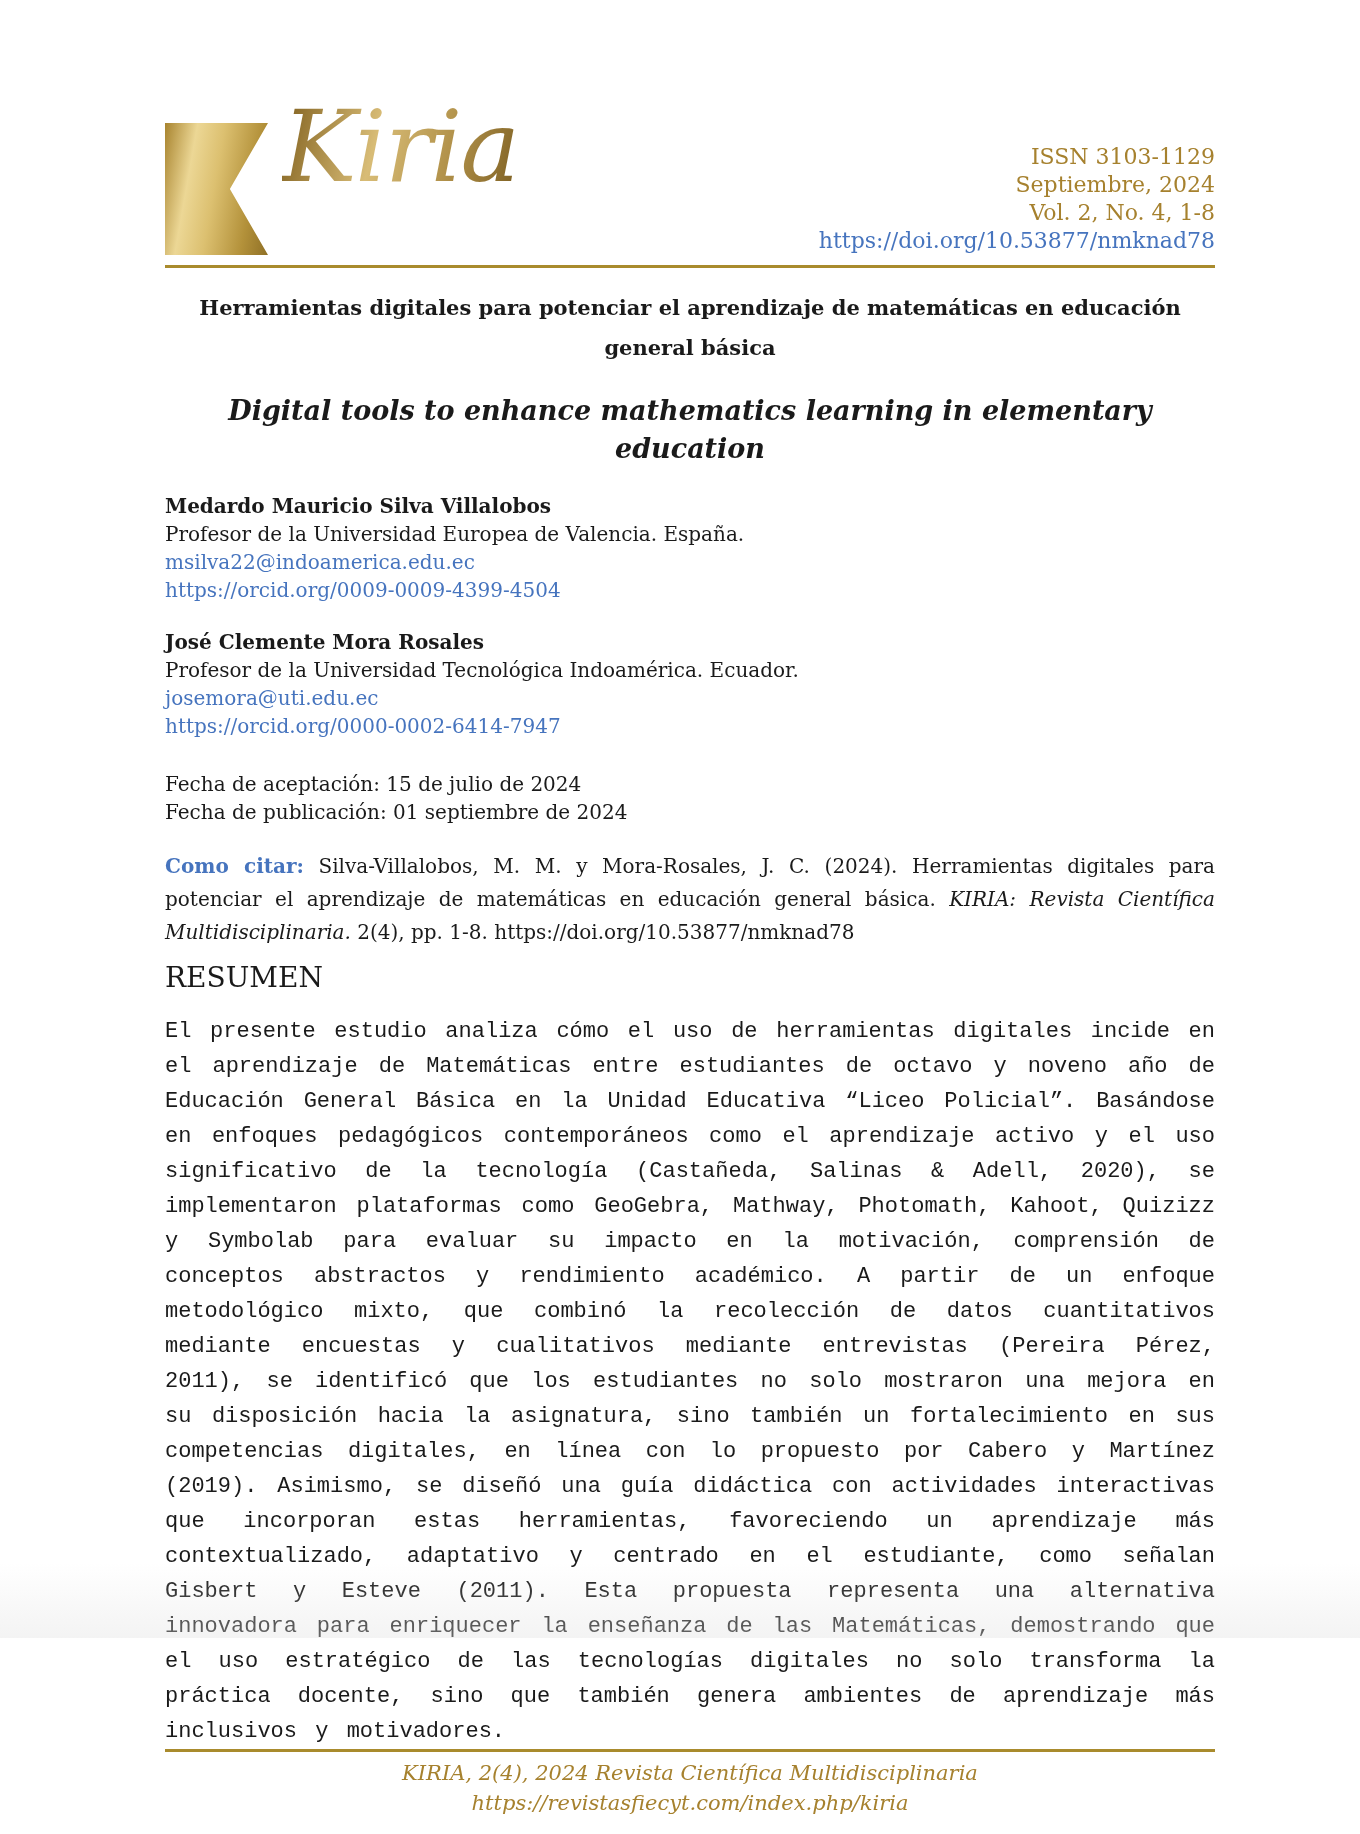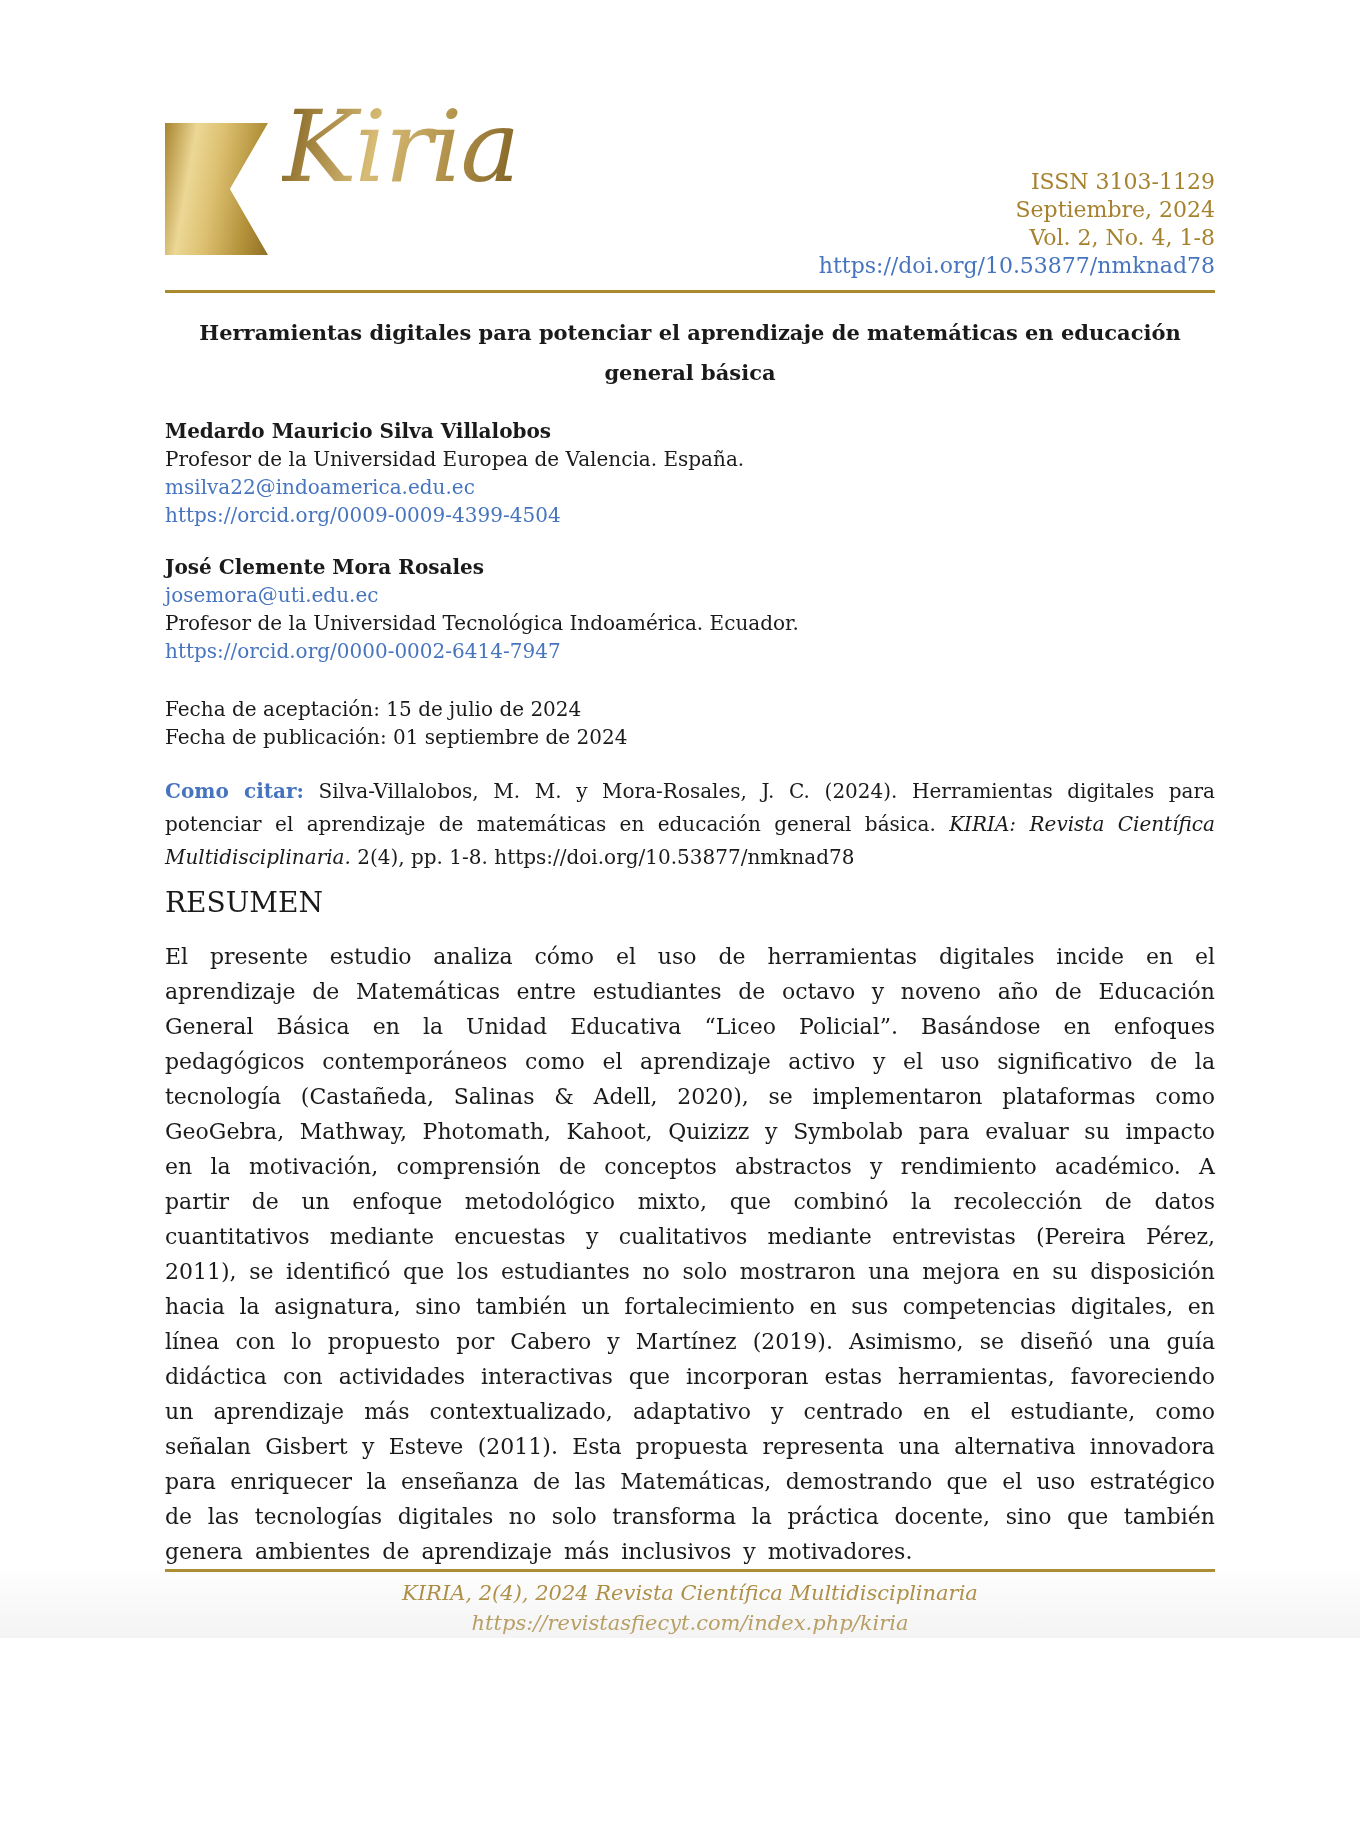--- a/index.html
+++ b/index.html
@@ -90,20 +90,21 @@
   .citation .cite-label { color: #4674BE; font-weight: 700; }
   .citation .cite-italic { font-style: italic; }
   
   h3.resumen { margin: 12px 0 0 0; font-size: 28px; font-weight: 400; }
   .abstract {
     margin: 20px 0 0 0;
     font-size: 22px;
     line-height: 35px;
     text-align: justify;
     word-spacing: 5px;
+    font-family: Liberation Mono, monospace;
   }
   
   footer {
     margin-top: auto;
     padding-bottom: 0;
     position: relative;
     z-index: 1;
   }
   .footer-rule { border-top: 3px solid #A98B2D; margin: 0; }
   .footer-text {
@@ -140,32 +141,33 @@
       <div>ISSN 3103-1129</div>
       <div>Septiembre, 2024</div>
       <div>Vol. 2, No. 4, 1-8</div>
       <a class="link">https://doi.org/10.53877/nmknad78</a>
     </div>
   </header>
 
   <hr class="gold-rule">
 
   <h1>Herramientas digitales para potenciar el aprendizaje de matemáticas en educación general básica</h1>
+  <h2>Digital tools to enhance mathematics learning in elementary education</h2>
 
   <div class="author">
     <div class="name">Medardo Mauricio Silva Villalobos</div>
     <div>Profesor de la Universidad Europea de Valencia. España.</div>
     <div><a class="link">msilva22@indoamerica.edu.ec</a></div>
     <div><a class="link">https://orcid.org/0009-0009-4399-4504</a></div>
   </div>
 
   <div class="author">
     <div class="name">José Clemente Mora Rosales</div>
+    <div>Profesor de la Universidad Tecnológica Indoamérica. Ecuador.</div>
     <div><a class="link">josemora@uti.edu.ec</a></div>
-    <div>Profesor de la Universidad Tecnológica Indoamérica. Ecuador.</div>
     <div><a class="link">https://orcid.org/0000-0002-6414-7947</a></div>
   </div>
 
   <div class="dates">
     <div>Fecha de aceptación: 15 de julio de 2024</div>
     <div>Fecha de publicación: 01 septiembre de 2024</div>
   </div>
 
   <p class="citation"><span class="cite-label">Como citar:</span><span> Silva-Villalobos, M. M. y Mora-Rosales, J. C. (2024). Herramientas digitales para potenciar el aprendizaje de matemáticas en educación general básica. </span><span class="cite-italic">KIRIA: Revista Científica Multidisciplinaria.</span><span> 2(4), pp. 1-8. https://doi.org/10.53877/nmknad78</span></p>
 

